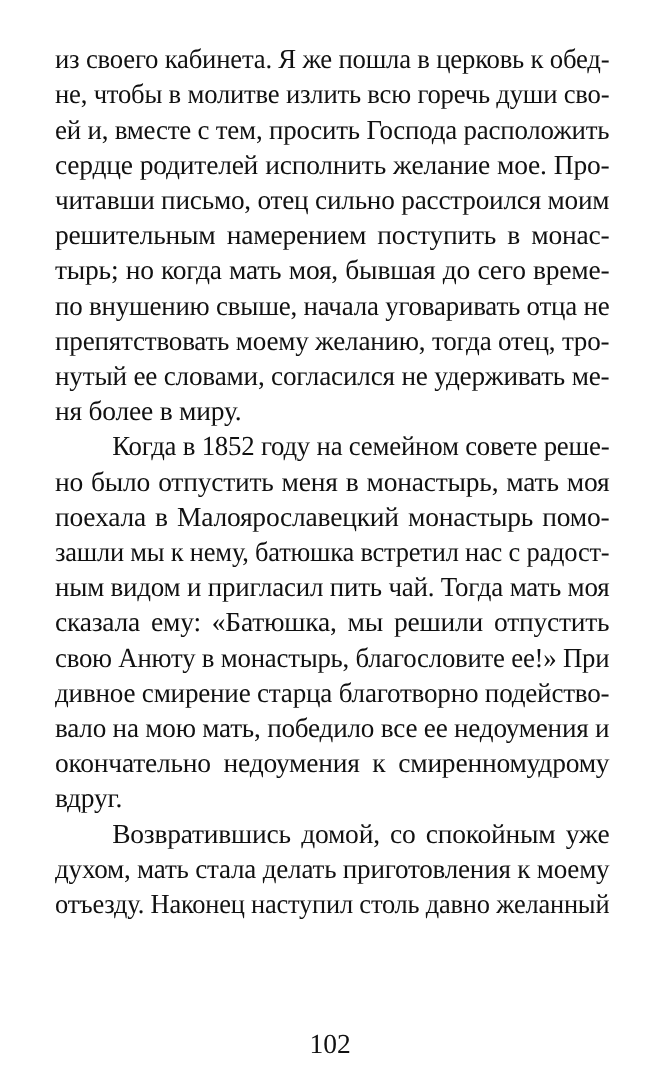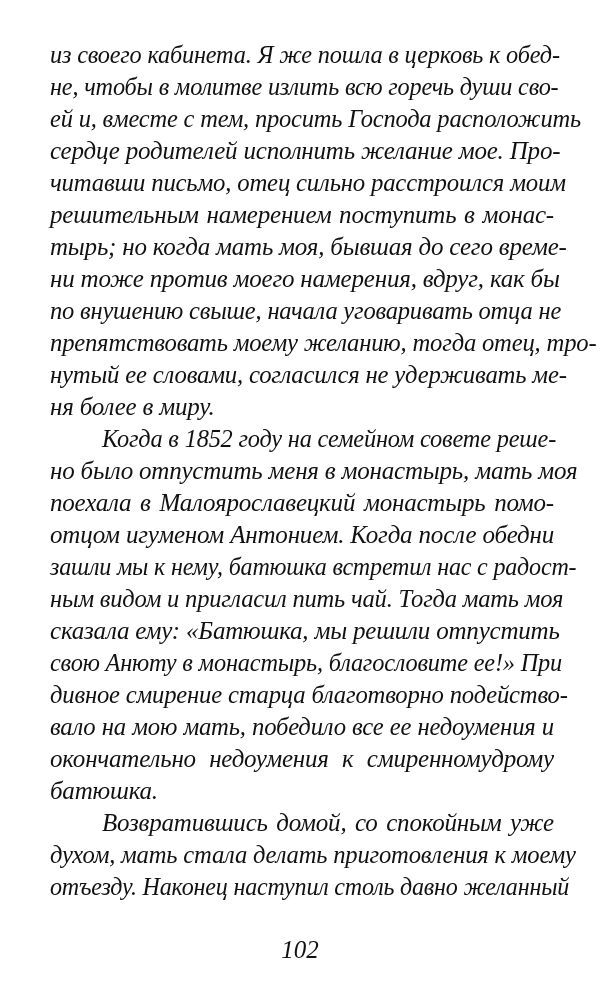--- a/index.html
+++ b/index.html
@@ -14,21 +14,20 @@
     overflow: hidden;
     font-family: "Liberation Serif", "DejaVu Serif", serif;
     color: #111111;
   }
   .page {
     position: absolute;
     left: 0; top: 0;
     width: 600px;
     height: 922px;
     background: #ffffff;
-    font-style: italic;
   }
   .text-block {
     position: absolute;
     left: 50px;
     top: 39px;
     width: 504px;
   }
   .line {
     display: block;
     width: 504px;
@@ -66,40 +65,38 @@
   <div class="text-block">
 
     <div>
       <span class="line" style="transform: scaleX(0.9724); width: 518.312px;">из своего кабинета. Я же пошла в церковь к обед-</span>
       <span class="line" style="transform: scaleX(0.9707); width: 519.203px;">не, чтобы в молитве излить всю горечь души сво-</span>
       <span class="line" style="transform: scaleX(0.9796); width: 514.516px;">ей и, вместе с тем, просить Господа расположить</span>
       <span class="line">сердце родителей исполнить желание мое. Про-</span>
       <span class="line" style="transform: scaleX(0.9906); width: 508.781px;">читавши письмо, отец сильно расстроился моим</span>
       <span class="line">решительным намерением поступить в монас-</span>
       <span class="line">тырь; но когда мать моя, бывшая до сего време-</span>
-      <span class="line">ни тоже против моего намерения, вдруг, как бы</span>
       <span class="line" style="transform: scaleX(0.9797); width: 514.453px;">по внушению свыше, начала уговаривать отца не</span>
       <span class="line" style="transform: scaleX(0.9859); width: 511.188px;">препятствовать моему желанию, тогда отец, тро-</span>
       <span class="line" style="transform: scaleX(0.9899); width: 509.125px;">нутый ее словами, согласился не удерживать ме-</span>
       <span class="line last">ня более в миру.</span>
     </div>
 
     <div>
       <span class="line indent" style="transform: scaleX(0.9748); width: 463.672px; padding-left: 53.3428px;">Когда в 1852 году на семейном совете реше-</span>
       <span class="line">но было отпустить меня в монастырь, мать моя</span>
       <span class="line">поехала в Малоярославецкий монастырь помо-</span>
-      <span class="line">отцом игуменом Антонием. Когда после обедни</span>
       <span class="line" style="transform: scaleX(0.9624); width: 523.688px;">зашли мы к нему, батюшка встретил нас с радост-</span>
       <span class="line" style="transform: scaleX(0.9814); width: 513.562px;">ным видом и пригласил пить чай. Тогда мать моя</span>
       <span class="line">сказала ему: «Батюшка, мы решили отпустить</span>
       <span class="line" style="transform: scaleX(0.9739); width: 517.516px;">свою Анюту в монастырь, благословите ее!» При</span>
       <span class="line" style="transform: scaleX(0.9862); width: 511.078px;">дивное смирение старца благотворно подейство-</span>
       <span class="line" style="transform: scaleX(0.9876); width: 510.312px;">вало на мою мать, победило все ее недоумения и</span>
       <span class="line">окончательно недоумения к смиренномудрому</span>
-      <span class="line last">батюшка.</span>
+      <span class="line last">вдруг.</span>
     </div>
 
     <div>
       <span class="line indent">Возвратившись домой, со спокойным уже</span>
       <span class="line" style="transform: scaleX(0.9853); width: 511.516px;">духом, мать стала делать приготовления к моему</span>
       <span class="line" style="transform: scaleX(0.9619); width: 523.938px;">отъезду. Наконец наступил столь давно желанный</span>
 
     </div>
 
   </div>

